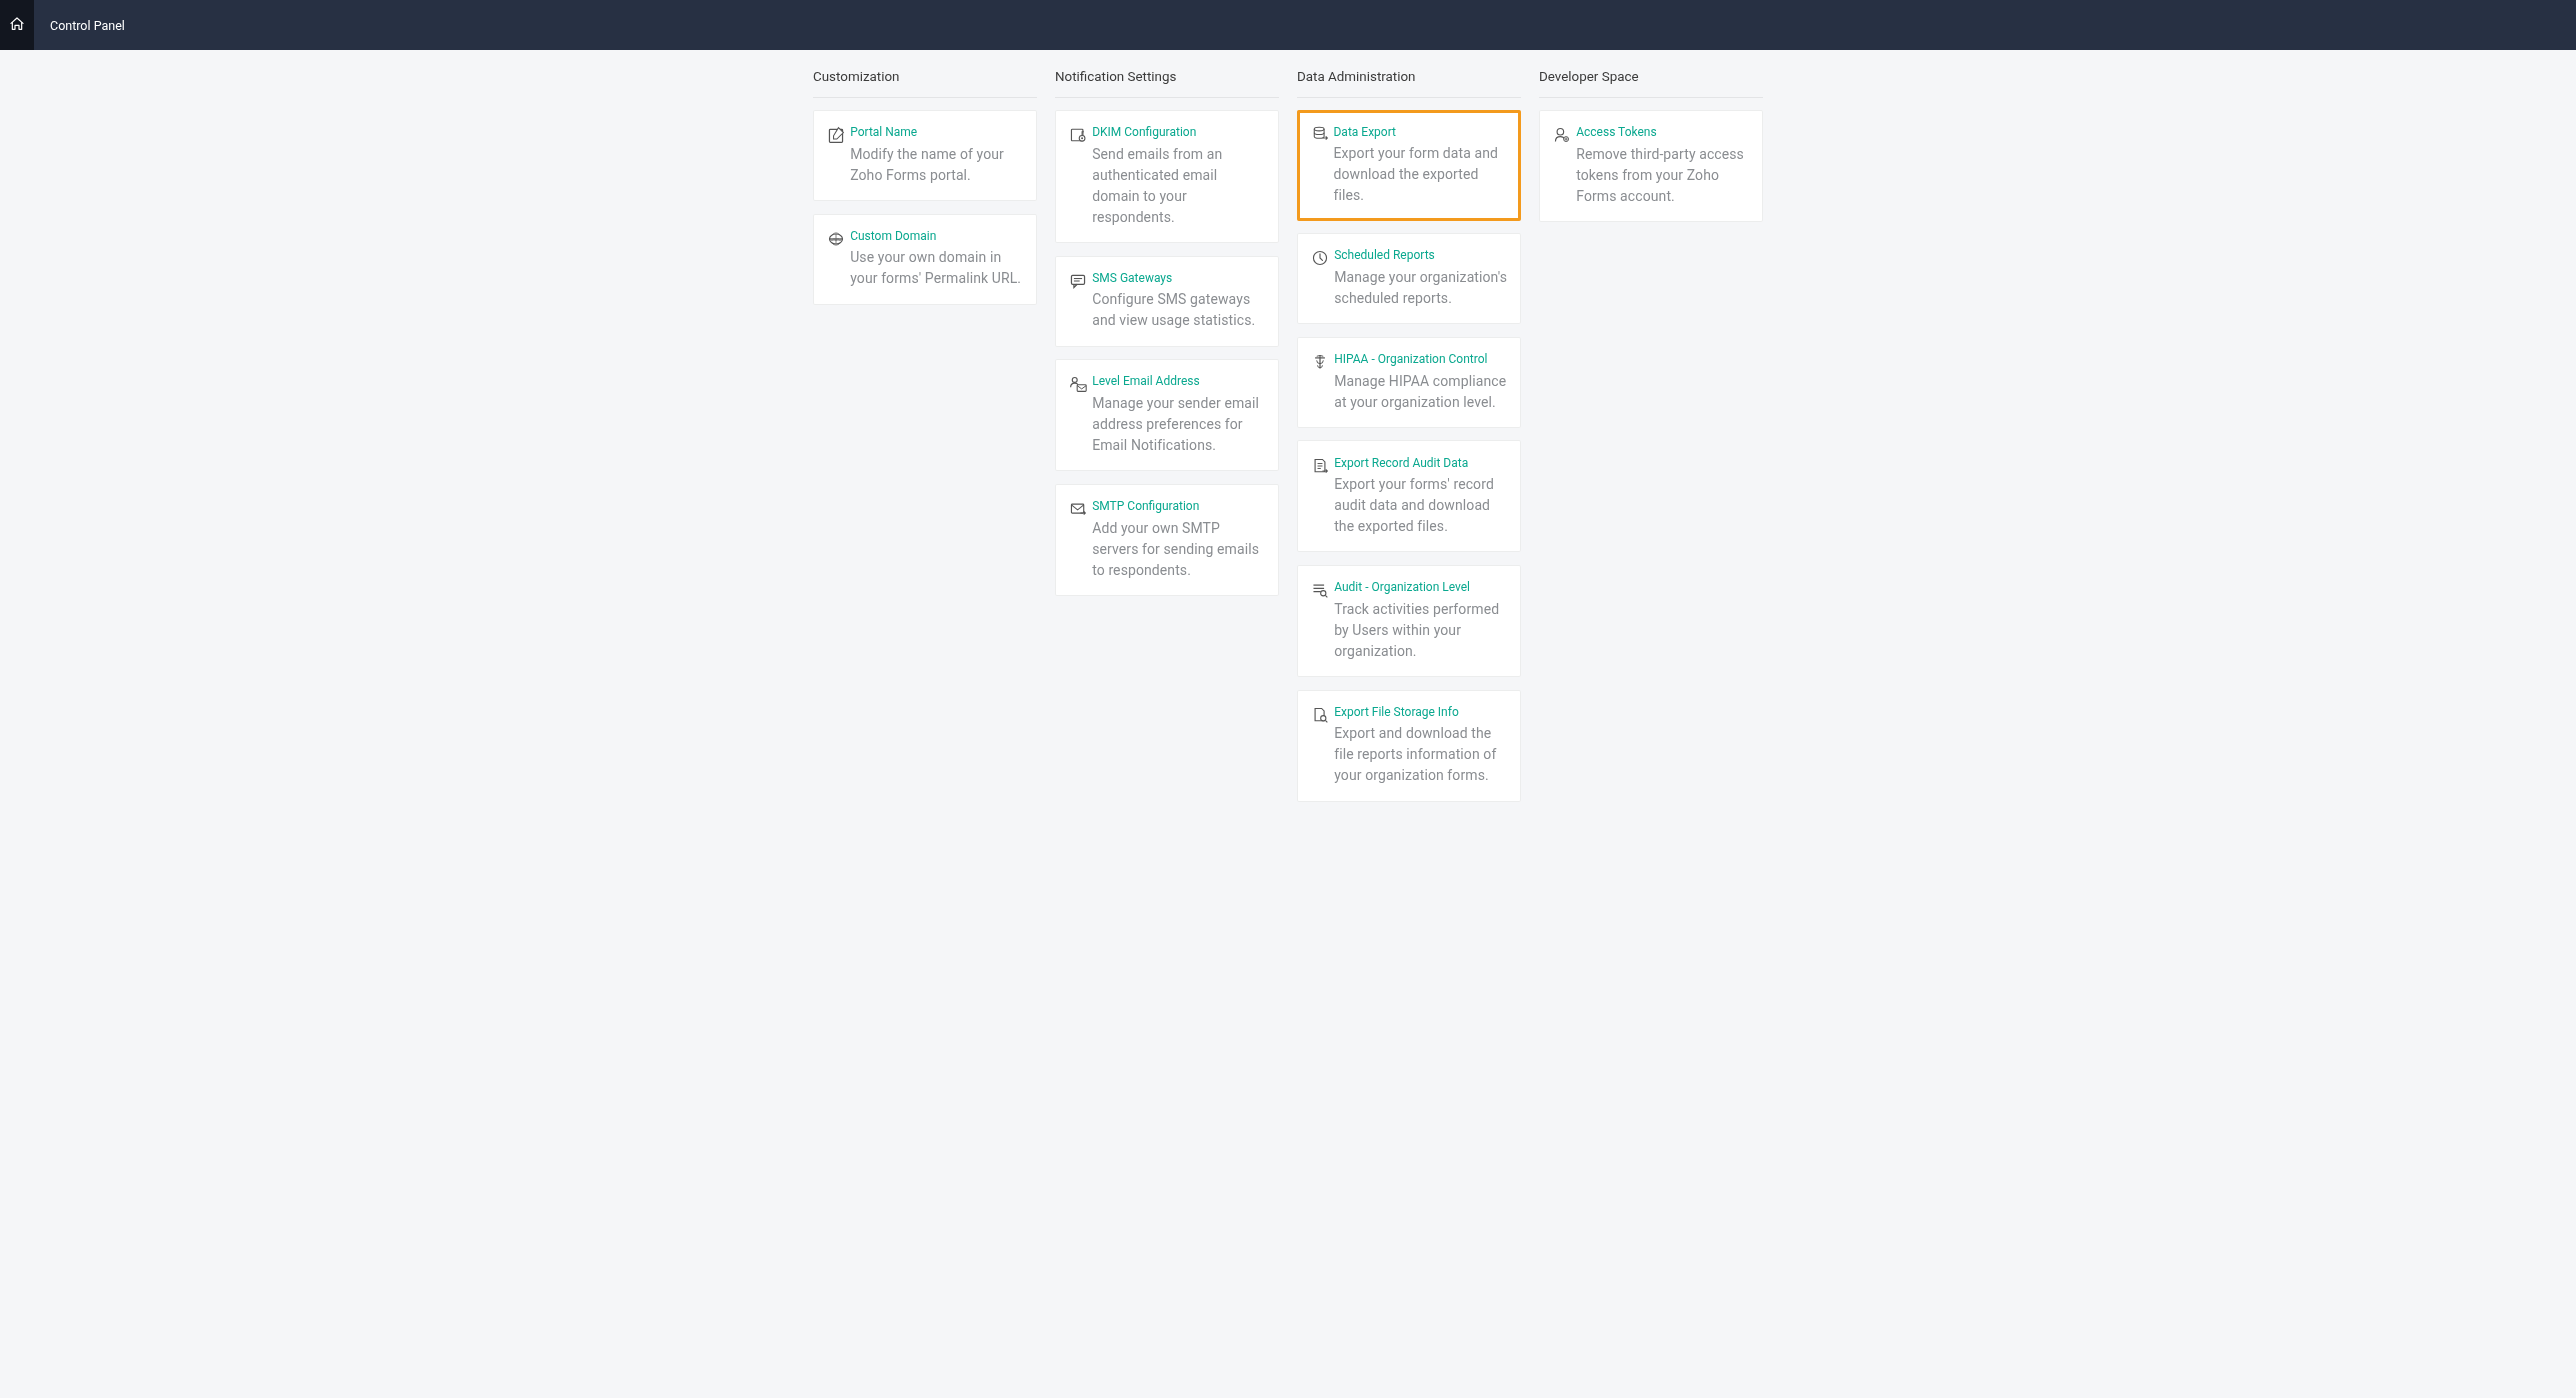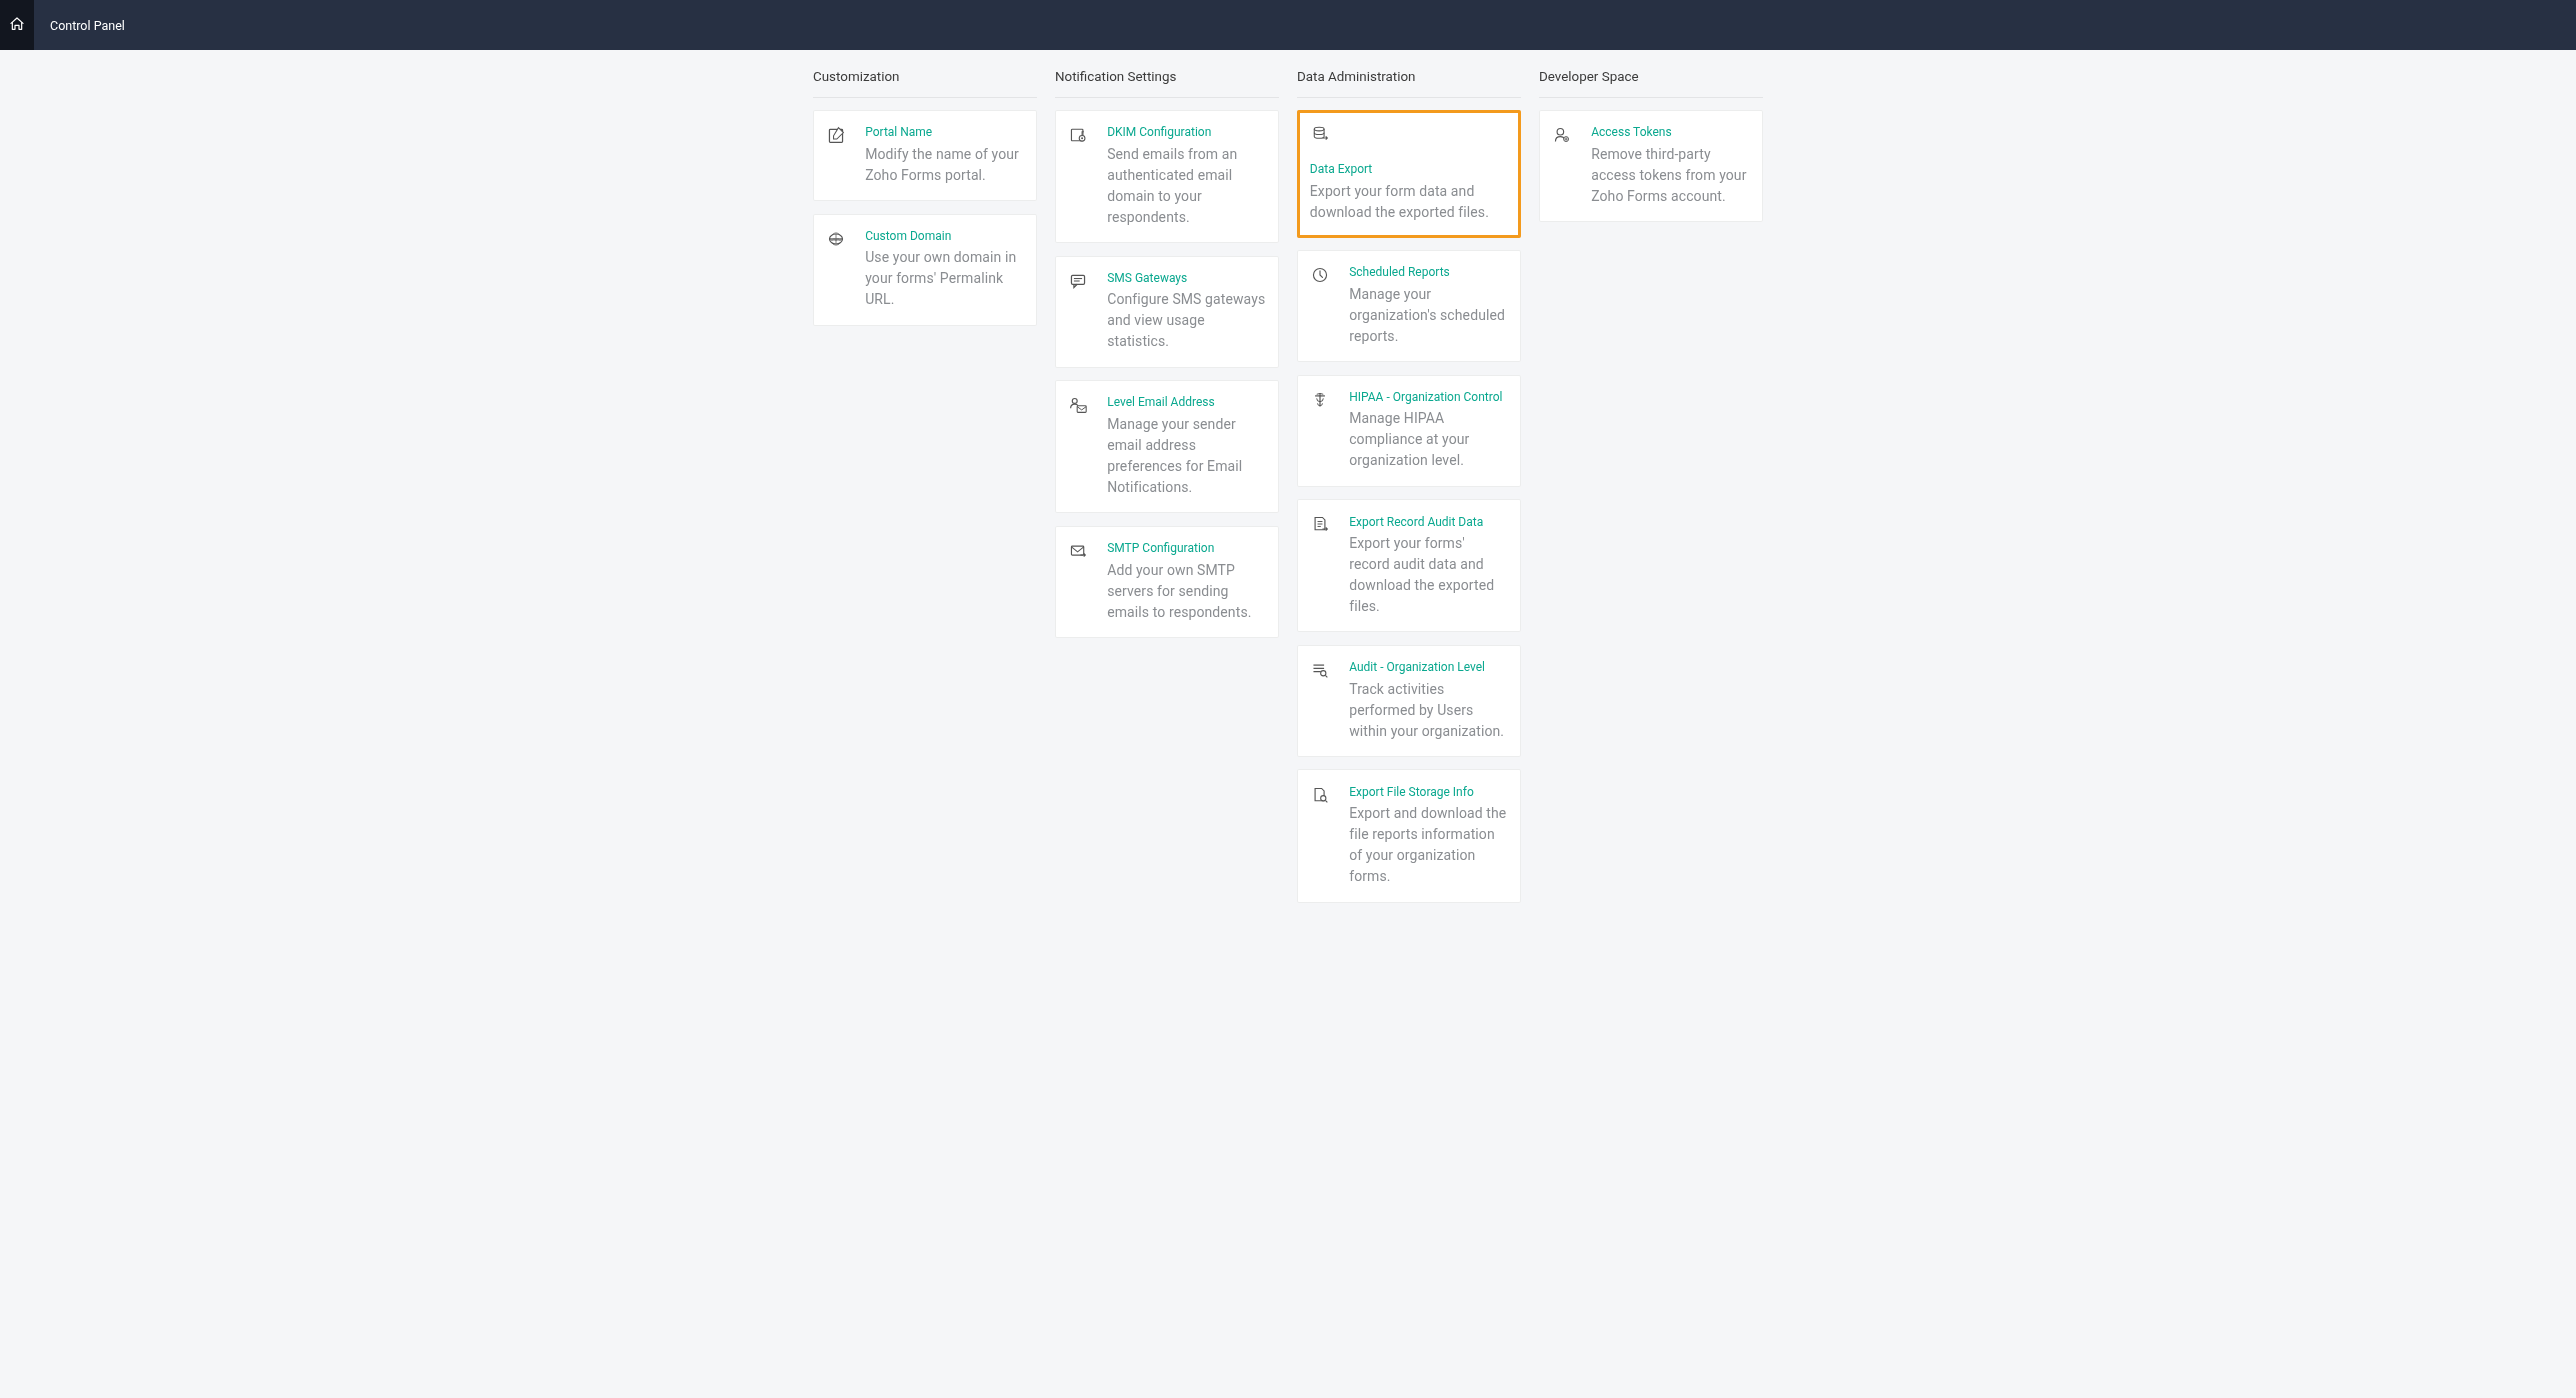--- a/index.html
+++ b/index.html
@@ -57,27 +57,26 @@
     margin-bottom: 12.5px;
   }
 
   .card {
     background: #fff;
     border: 0.9px solid #eceded;
     border-radius: 1.8px;
     padding: 14.3px 12.5px 14.3px 12.5px;
     margin-bottom: 12.5px;
     display: flex;
-    gap: 19px;
+    gap: 4px;
     cursor: pointer;
   }
   .card.highlight {
     border: 3.6px solid #f39a1d;
     padding: 11.6px 9.8px 11.6px 9.8px;
-    flex-direction: column;
   }
   .card-icon {
     width: 19.7px;
     flex-shrink: 0;
     display: flex;
     justify-content: center;
     padding-top: 0.9px;
     color: #555;
   }
   .card-icon svg { display: block; }

